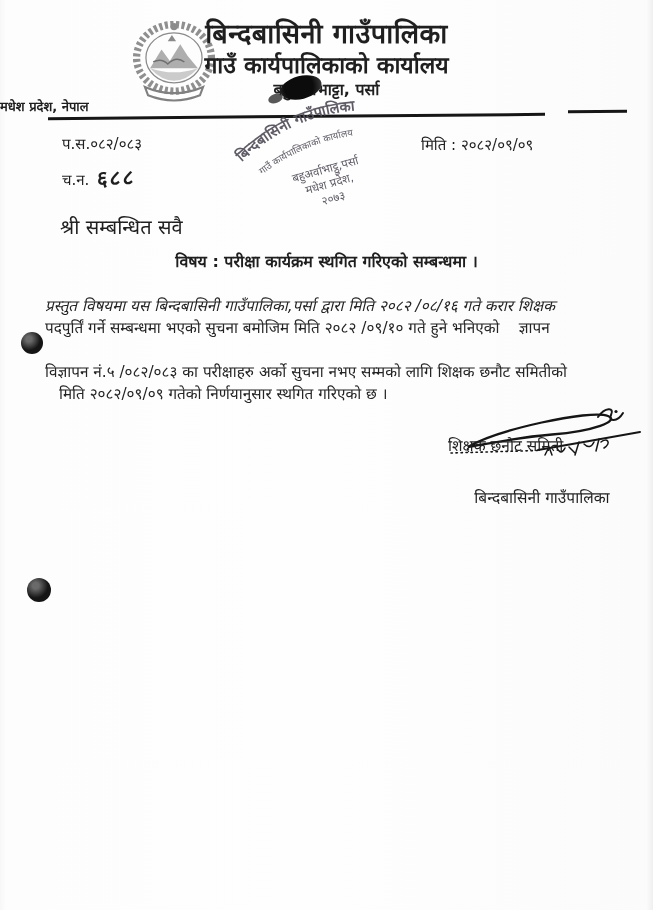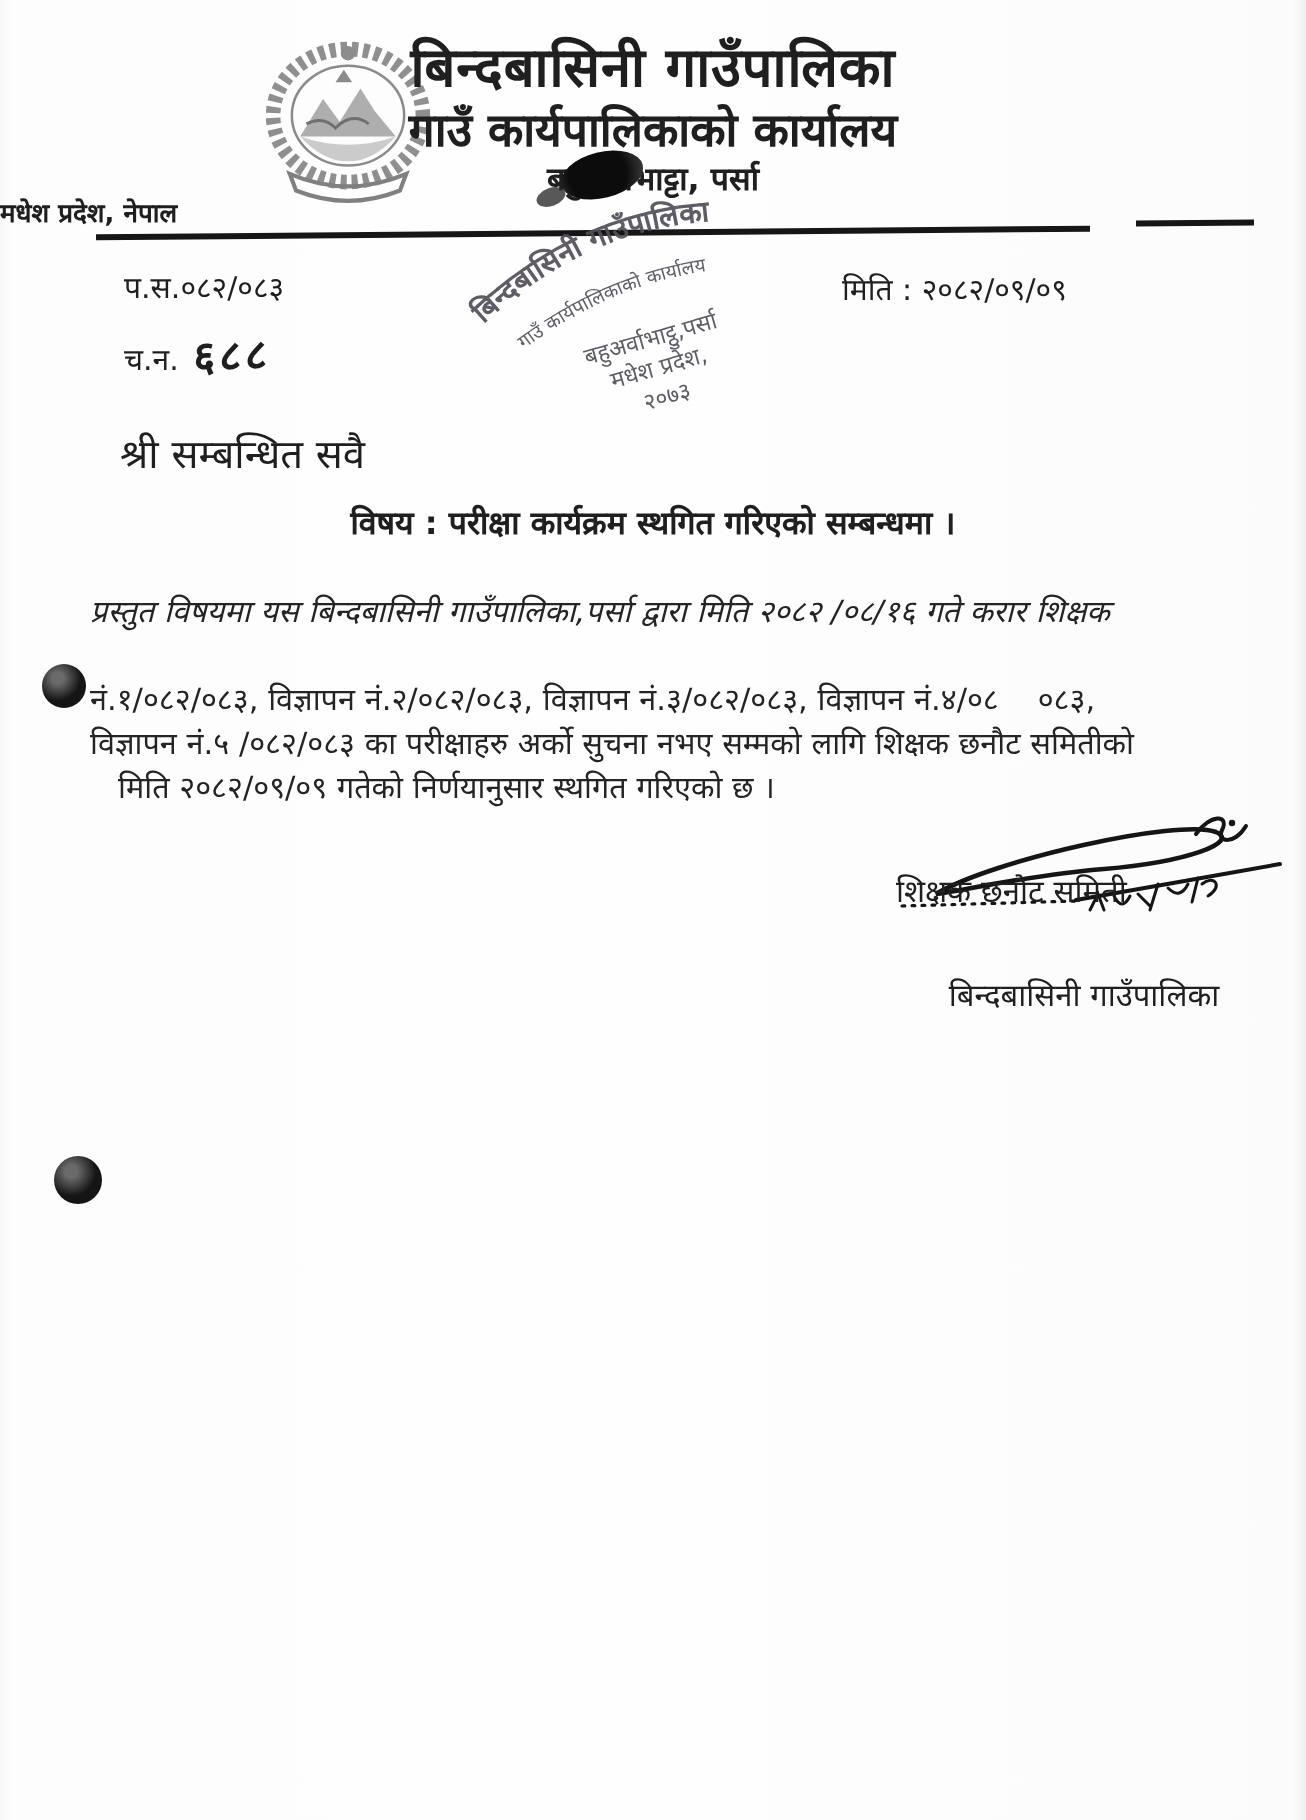--- a/index.html
+++ b/index.html
@@ -104,21 +104,21 @@
   <div class="abs ref-no">प.स.०८२/०८३</div>
   <div class="abs disp-row">
     <span>च.न.</span><span class="disp-num">६८८</span>
   </div>
   <div class="abs date">मिति : २०८२/०९/०९</div>
 
   <div class="abs salutation">श्री सम्बन्धित सवै</div>
   <div class="abs subject">विषय : परीक्षा कार्यक्रम स्थगित गरिएको सम्बन्धमा ।</div>
 
   <div class="abs body-line" style="top:295px;font-style:italic;">प्रस्तुत विषयमा यस बिन्दबासिनी गाउँपालिका,पर्सा द्वारा मिति २०८२ /०८/१६ गते करार शिक्षक</div>
-  <div class="abs body-line" style="top:339px;">नं.१/०८२/०८३, विज्ञापन नं.२/०८२/०८३, विज्ञापन नं.३/०८२/०८३, विज्ञापन नं.४/०८    ०८३,</div>
+  <div class="abs body-line" style="top:317px;">पदपुर्तिं गर्ने सम्बन्धमा भएको सुचना बमोजिम मिति २०८२ /०९/१० गते हुने भनिएको    ज्ञापन</div>
   <div class="abs body-line" style="top:361px;">विज्ञापन नं.५ /०८२/०८३ का परीक्षाहरु अर्को सुचना नभए सम्मको लागि शिक्षक छनौट समितीको</div>
   <div class="abs body-line" style="top:383px;margin-left:14px;">मिति २०८२/०९/०९ गतेको निर्णयानुसार स्थगित गरिएको छ ।</div>
 
   <svg class="abs sig-art" viewBox="0 0 198 60" aria-hidden="true">
     <g stroke="#151515" fill="none" stroke-linecap="round">
       <line x1="3" y1="47" x2="90" y2="44.5" stroke-width="1.6" stroke-dasharray="1.4 3.6"></line>
       <path d="M 20,41 C 48,24 142,3 160,10 C 172,15 146,25 104,28.5 C 66,31.5 30,40 20,41 Z" stroke-width="2.3"></path>
       <path d="M 150,11 C 157,1 167,1 163,9 C 160,15 169,17 175,7" stroke-width="2"></path>
       <circle cx="168" cy="5.5" r="1.6" fill="#151515" stroke="none"></circle>
       <path d="M 90,44 C 118,39 165,31 192,26" stroke-width="2"></path>

